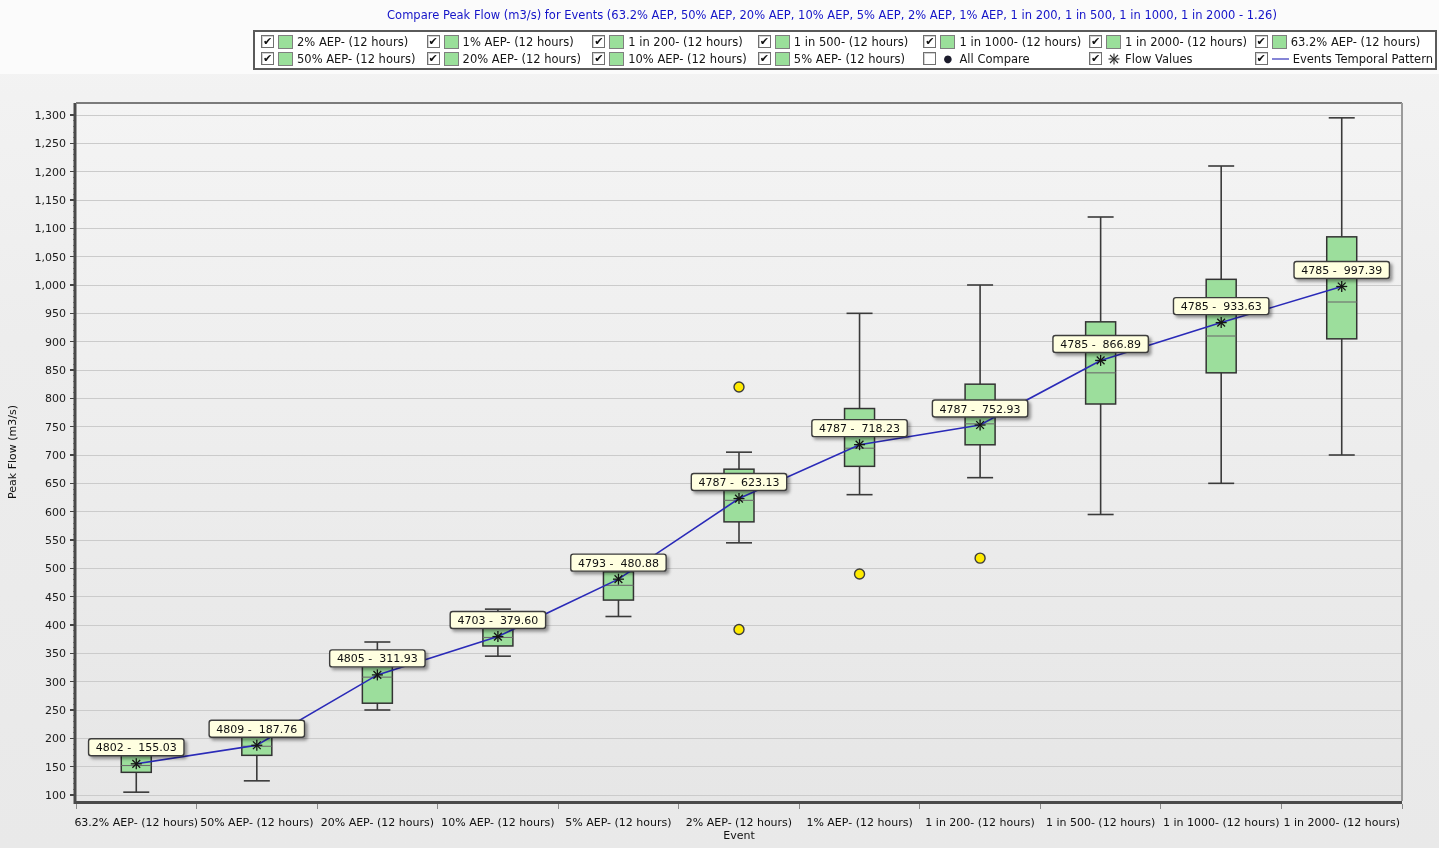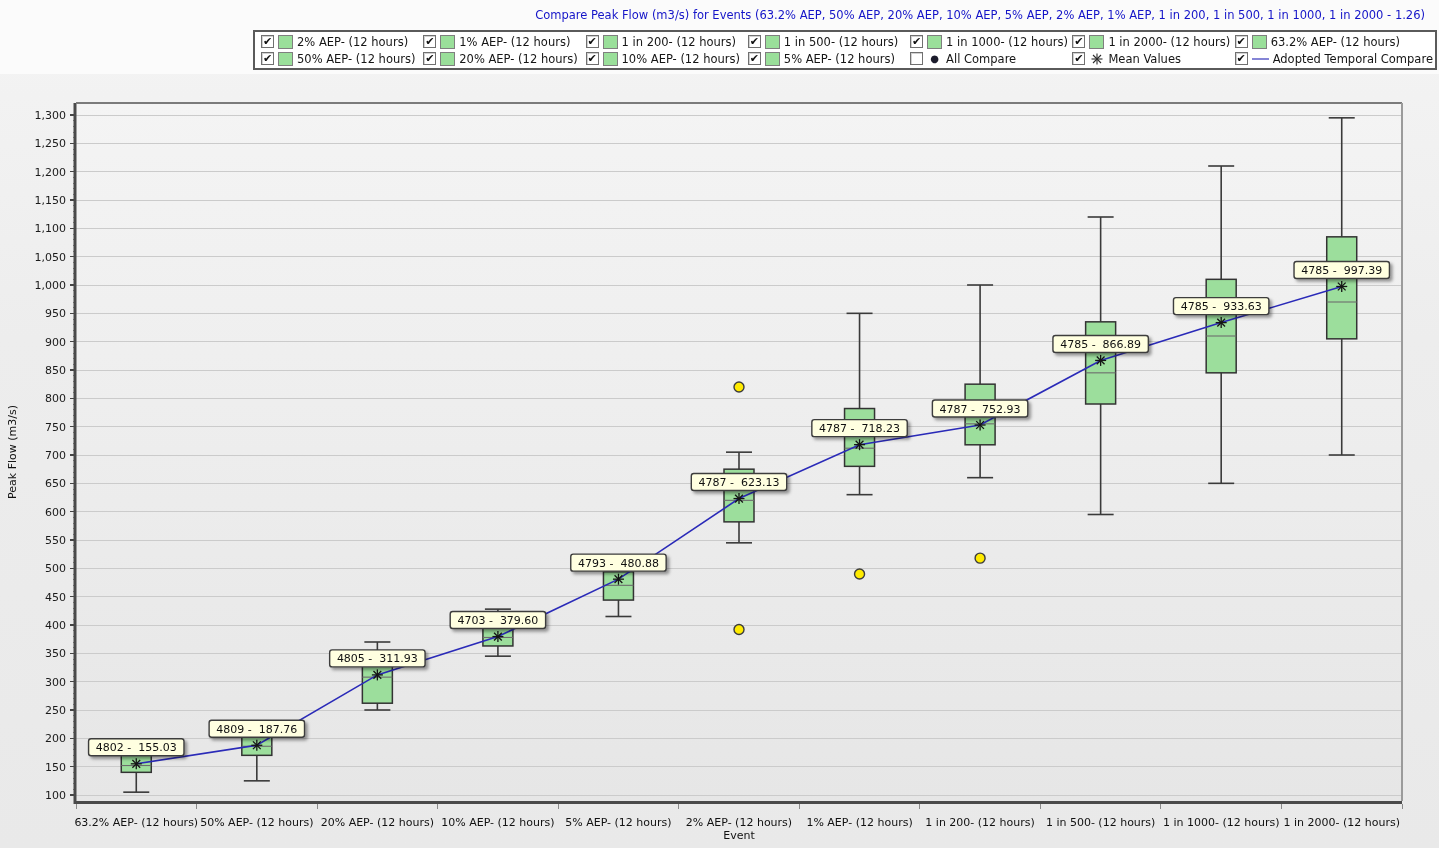--- a/index.html
+++ b/index.html
@@ -1,20 +1,20 @@
 <!DOCTYPE html>
 <html><head>
 <meta charset="utf-8">
 <style>
   html,body{margin:0;padding:0;background:#ececec;}
   #app{position:relative;width:1439px;height:848px;overflow:hidden;
        font-family:"DejaVu Sans","Liberation Sans",sans-serif;
        background:linear-gradient(#f4f4f4 0%,#ededed 40%,#e9e9e9 100%);}
   .top-strip{position:absolute;left:0;top:0;width:1439px;height:74px;background:#fbfbfb;}
-  .chart-title{position:absolute;top:8px;left:239px;width:1186px;text-align:right;
+  .chart-title{position:absolute;top:8px;left:239px;width:1186px;text-align:center;
        font-size:11.5px;color:#1414c8;white-space:nowrap;}
   .legend{position:absolute;left:253px;top:30px;width:1184px;height:40px;
        background:#ffffff;border:2px solid #5a5a5a;display:grid;
        grid-template-columns:repeat(7,1fr);grid-template-rows:1fr 1fr;
        align-items:center;padding:1px 2px 1px 6px;box-sizing:border-box;}
   .legend-item{display:flex;align-items:center;gap:4px;white-space:nowrap;overflow:visible;}
   .cb{width:13px;height:13px;background:#fff;border:1px solid #707070;
       box-shadow:inset 1px 1px 0 rgba(0,0,0,0.18);display:flex;align-items:center;
       justify-content:center;font-size:11px;line-height:11px;color:#101010;
       font-weight:bold;box-sizing:border-box;flex:0 0 auto;}
@@ -96,26 +96,26 @@
       <div class="legend-item">
         <div class="cb">✔</div>
         <div class="star-ic">
           <svg width="12" height="12" viewBox="0 0 12 12">
             <path d="M6 0.5 L6 11.5" stroke="#2c2c2c" stroke-width="1.1"></path>
             <path d="M0.5 6 L11.5 6" stroke="#2c2c2c" stroke-width="1.1"></path>
             <path d="M2 2 L10 10" stroke="#2c2c2c" stroke-width="1.1"></path>
             <path d="M10 2 L2 10" stroke="#2c2c2c" stroke-width="1.1"></path>
           </svg>
         </div>
-        <span class="legend-label">Mean Values</span>
+        <span class="legend-label">Flow Values</span>
       </div>
       <div class="legend-item">
         <div class="cb">✔</div>
         <div class="line-ic"></div>
-        <span class="legend-label">Adopted Temporal Compare</span>
+        <span class="legend-label">Events Temporal Pattern</span>
       </div>
     </div>
   <svg id="chart" width="1439" height="848" viewBox="0 0 1439 848" style="position:absolute;left:0;top:0;">
       <defs>
         <linearGradient id="plotbg" x1="0" y1="0" x2="0" y2="1">
           <stop offset="0" stop-color="#f4f4f4"></stop>
           <stop offset="1" stop-color="#e6e6e6"></stop>
         </linearGradient>
         <filter id="dropsh" x="-20%" y="-20%" width="150%" height="170%">
           <feDropShadow dx="2.5" dy="2.5" stdDeviation="1.4" flood-color="#000000" flood-opacity="0.38"></feDropShadow>

